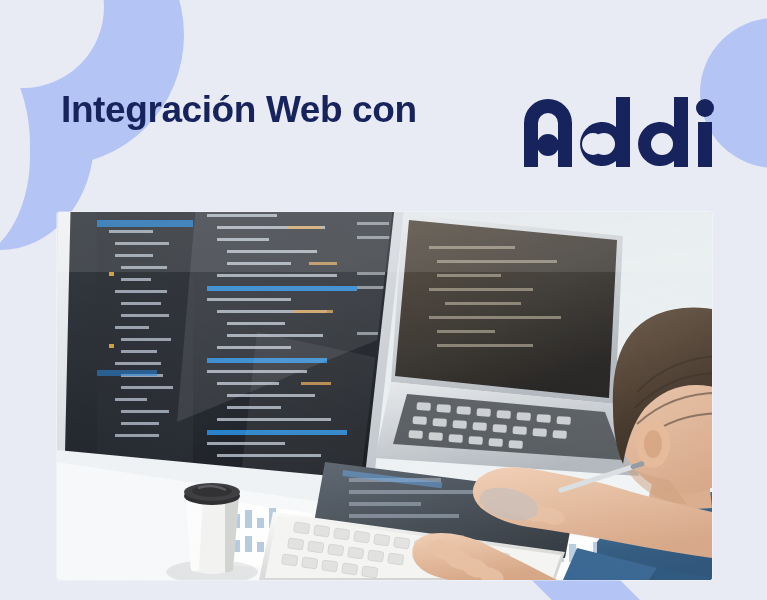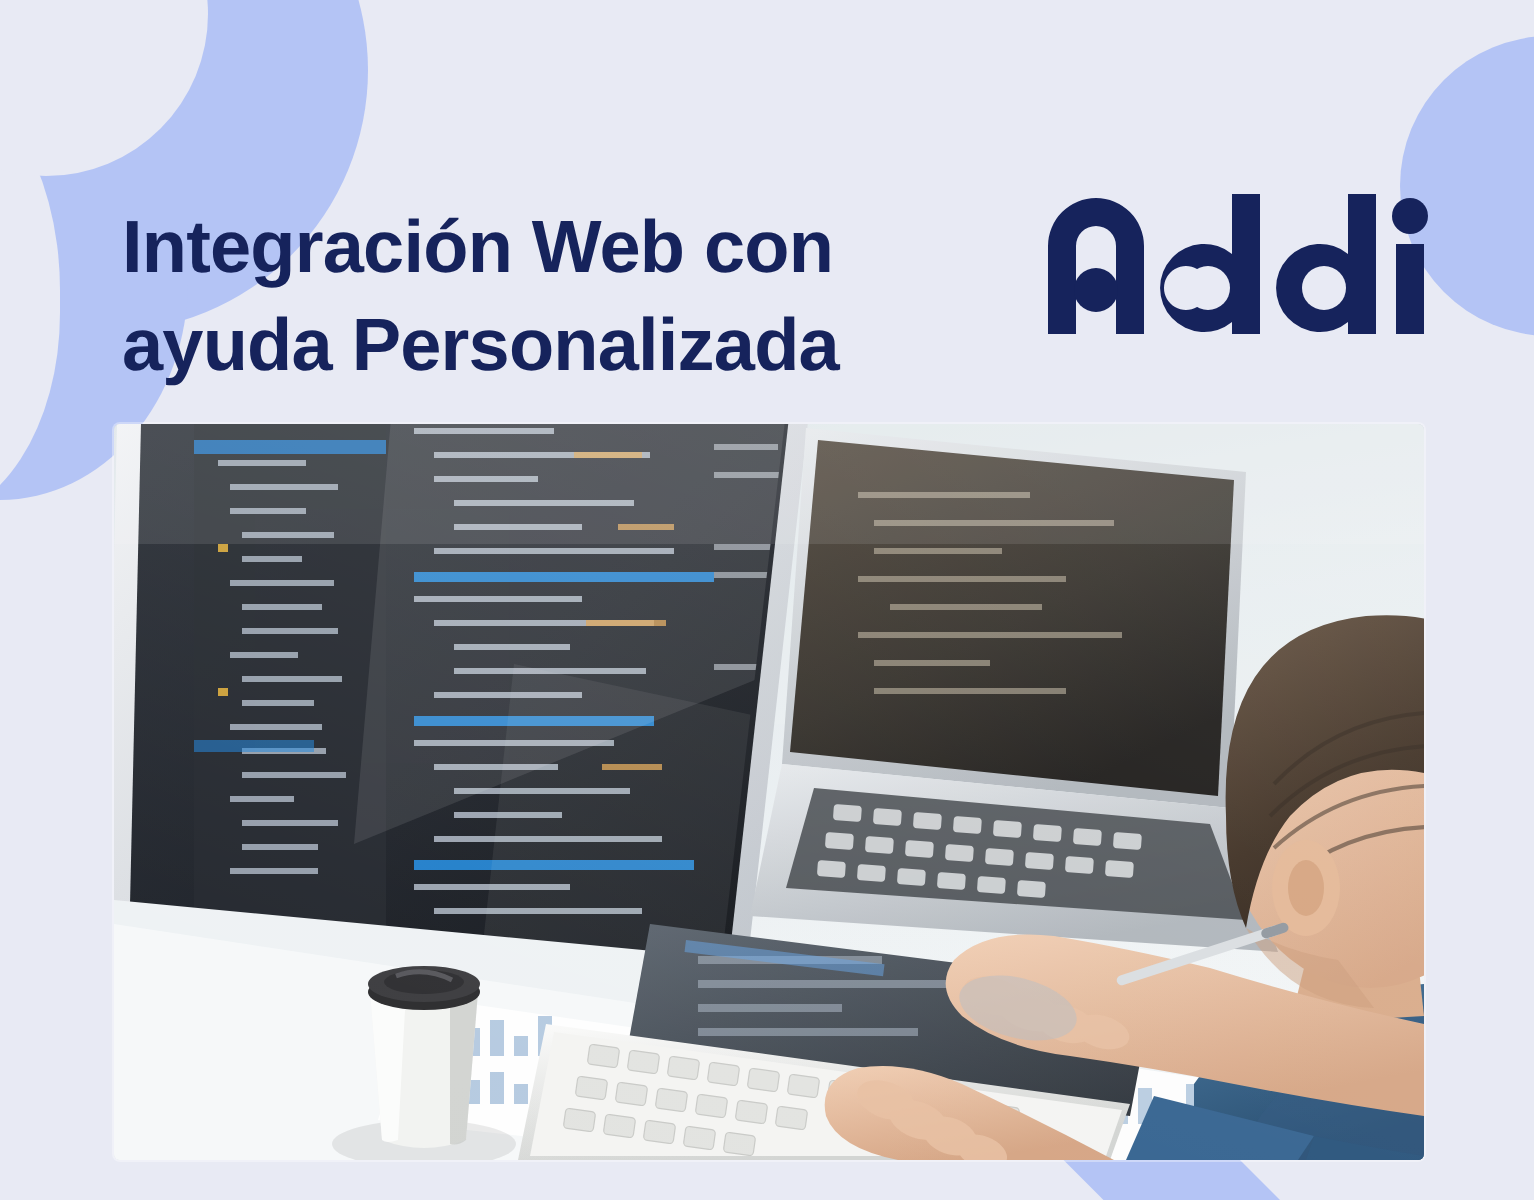--- a/index.html
+++ b/index.html
@@ -79,21 +79,21 @@
     left: 596px; top: 556px;
     width: 120px; height: 120px;
     background: #b4c4f5;
     transform: rotate(45deg);
     transform-origin: 0 0;
   }
 
   
   #headline {
     position: absolute;
-    left: 61px; top: 74px;
+    left: 61px; top: 60px;
     width: 430px;
     color: #16235c;
     font-family: "Liberation Sans", sans-serif;
     font-weight: bold;
     font-size: 37px;
     line-height: 49px;
     letter-spacing: -0.4px;
     z-index: 5;
   }
   #headline .line { display: block; white-space: nowrap; }
@@ -129,21 +129,20 @@
   <div class="deco" id="deco-ring-tail"></div>
   <div class="deco" id="deco-ring-tail-cut"></div>
   <div class="deco" id="deco-ring-inner"></div>
   <div class="deco" id="deco-circle-tr"></div>
   <div class="deco" id="deco-diag-band"></div>
   <div class="deco" id="deco-diag-band-cut"></div>
   <div class="deco" id="deco-wedge-br"></div>
 
   <h1 id="headline">
     <span class="line">Integración Web con</span>
-    <span class="line">ayuda Personalizada</span>
   </h1>
 
   <div id="logo">
     <svg viewBox="0 0 200 74" xmlns="http://www.w3.org/2000/svg" role="img">
       <g fill="#16235c">
 
         <path d="M2 72 L2 28 A24 24 0 0 1 50 28 L50 72 L36 72 L36 28 A10 10 0 0 0 16 28 L16 72 Z"></path>
         <circle cx="26" cy="50" r="11"></circle>
 
         <path d="M94 2 L108 2 L108 72 L94 72 L94 66 A22 22 0 1 1 94 32 Z

